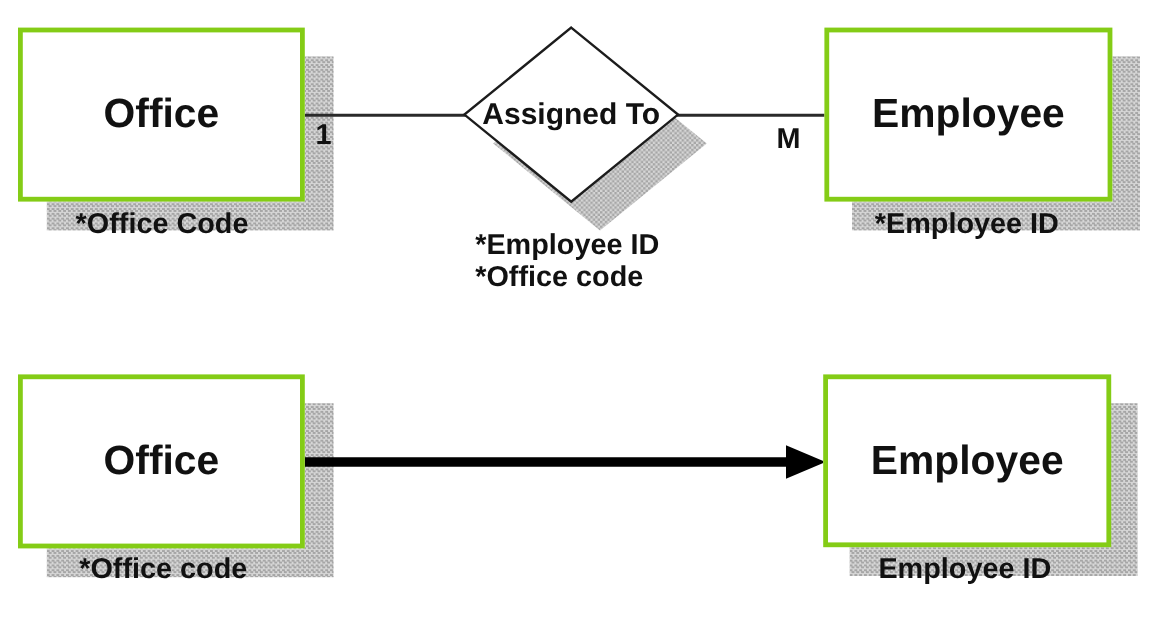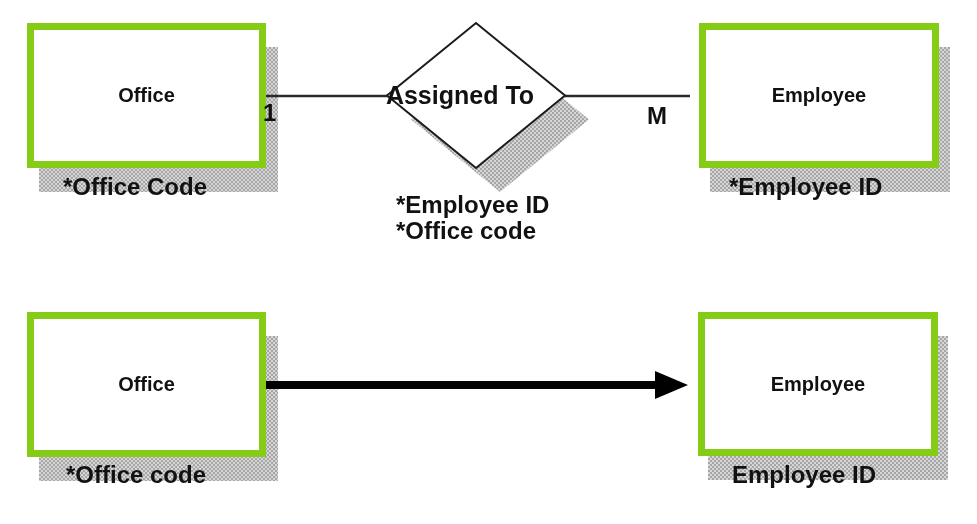--- a/index.html
+++ b/index.html
@@ -24,26 +24,25 @@
   .svg-layer {
     position: absolute;
     left: 0; top: 0;
     z-index: 2;
   }
   .entity {
     position: absolute;
     z-index: 3;
     box-sizing: border-box;
     background: #ffffff;
-    border: 7px solid #84cc16;
+    border: 4px solid #84cc16;
     display: flex;
     align-items: center;
     justify-content: center;
-    font-size: 20px;
-    margin-left: 12px;
+    font-size: 34px;
   }
   .attr-label {
     position: absolute;
     z-index: 3;
     font-size: 24px;
     line-height: 26px;
     white-space: nowrap;
   }
   .card-label {
     position: absolute;
@@ -102,21 +101,21 @@
   </div>
   <div class="entity" style="left:687px; top:23px; width:240px; height:145px;">
     <span>Employee</span>
   </div>
 
   <div class="attr-label" style="left:63px; top:174px;">*Office Code</div>
   <div class="attr-label" style="left:729px; top:174px;">*Employee ID</div>
   <div class="card-label" style="left:263px; top:101px;">1</div>
   <div class="card-label" style="left:647px; top:104px;">M</div>
 
-  <div class="diamond-label" style="left:360px; top:82px;">Assigned To</div>
+  <div class="diamond-label" style="left:376px; top:82px;">Assigned To</div>
 
   <div class="rel-attrs" style="left:396px; top:192px;">
     <div>*Employee ID</div>
     <div>*Office code</div>
   </div>
 
   <div class="entity" style="left:15px; top:312px; width:239px; height:145px;">
     <span>Office</span>
   </div>
   <div class="entity" style="left:686px; top:312px; width:240px; height:144px;">

